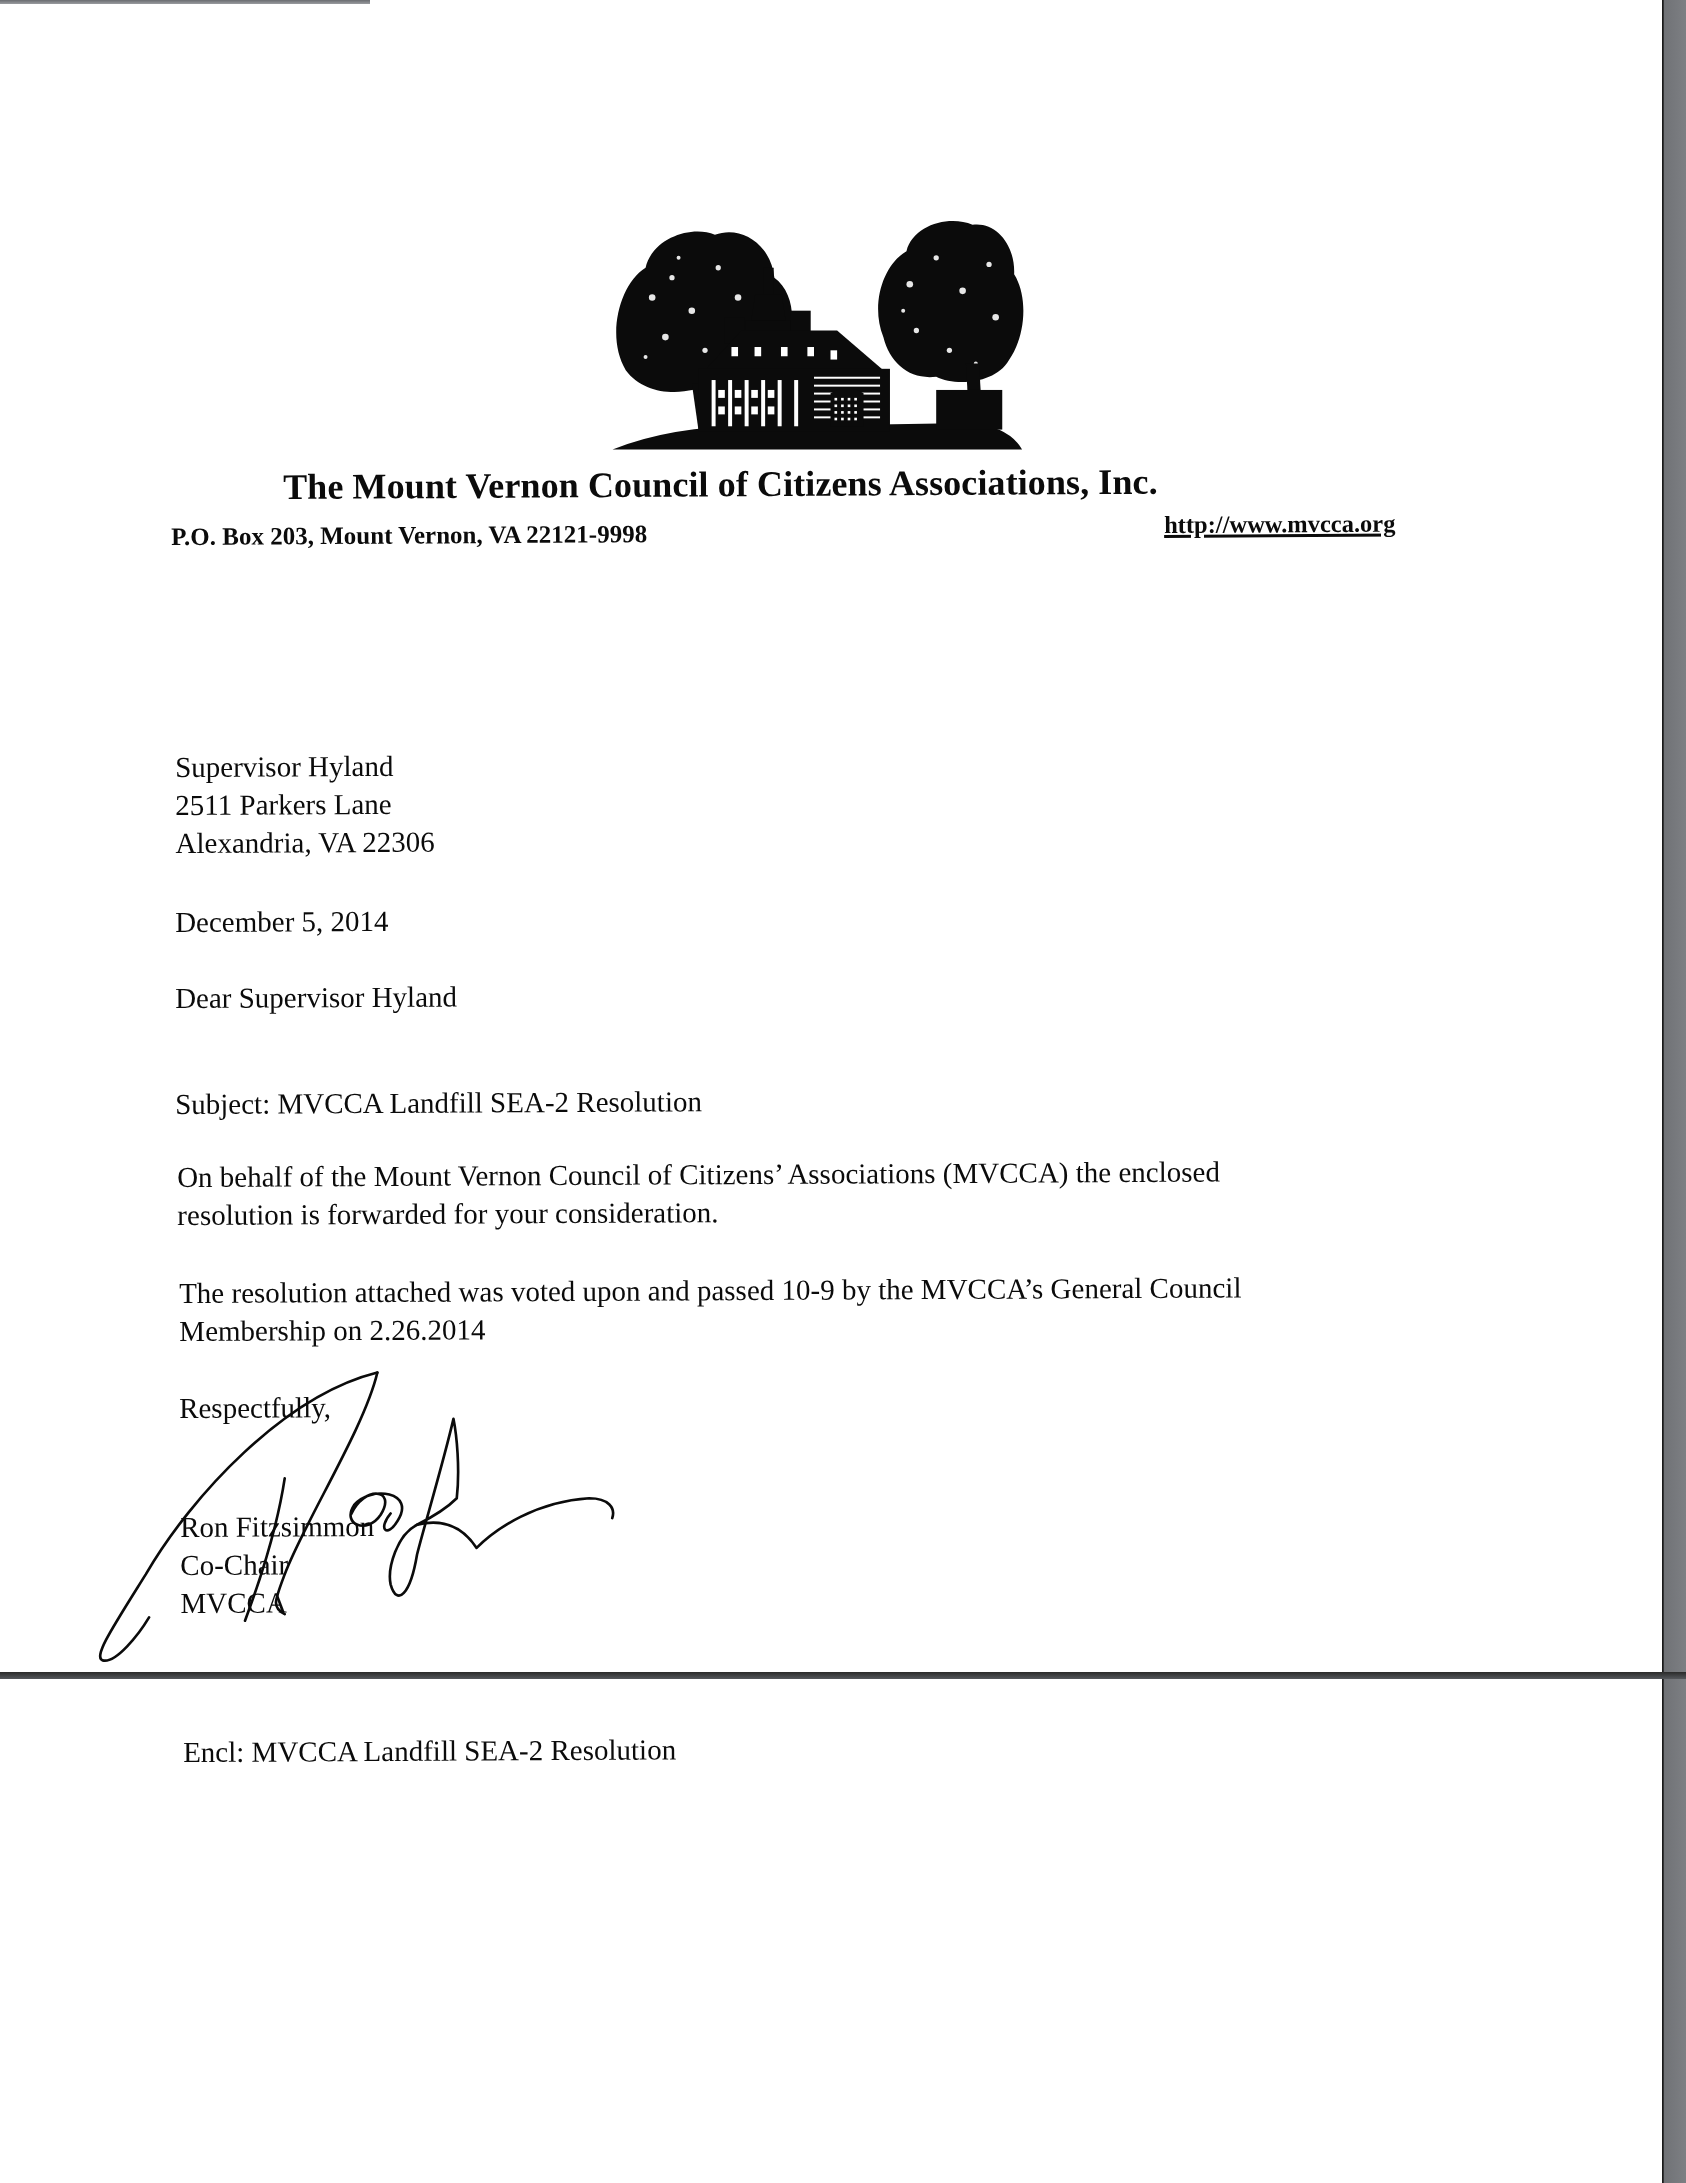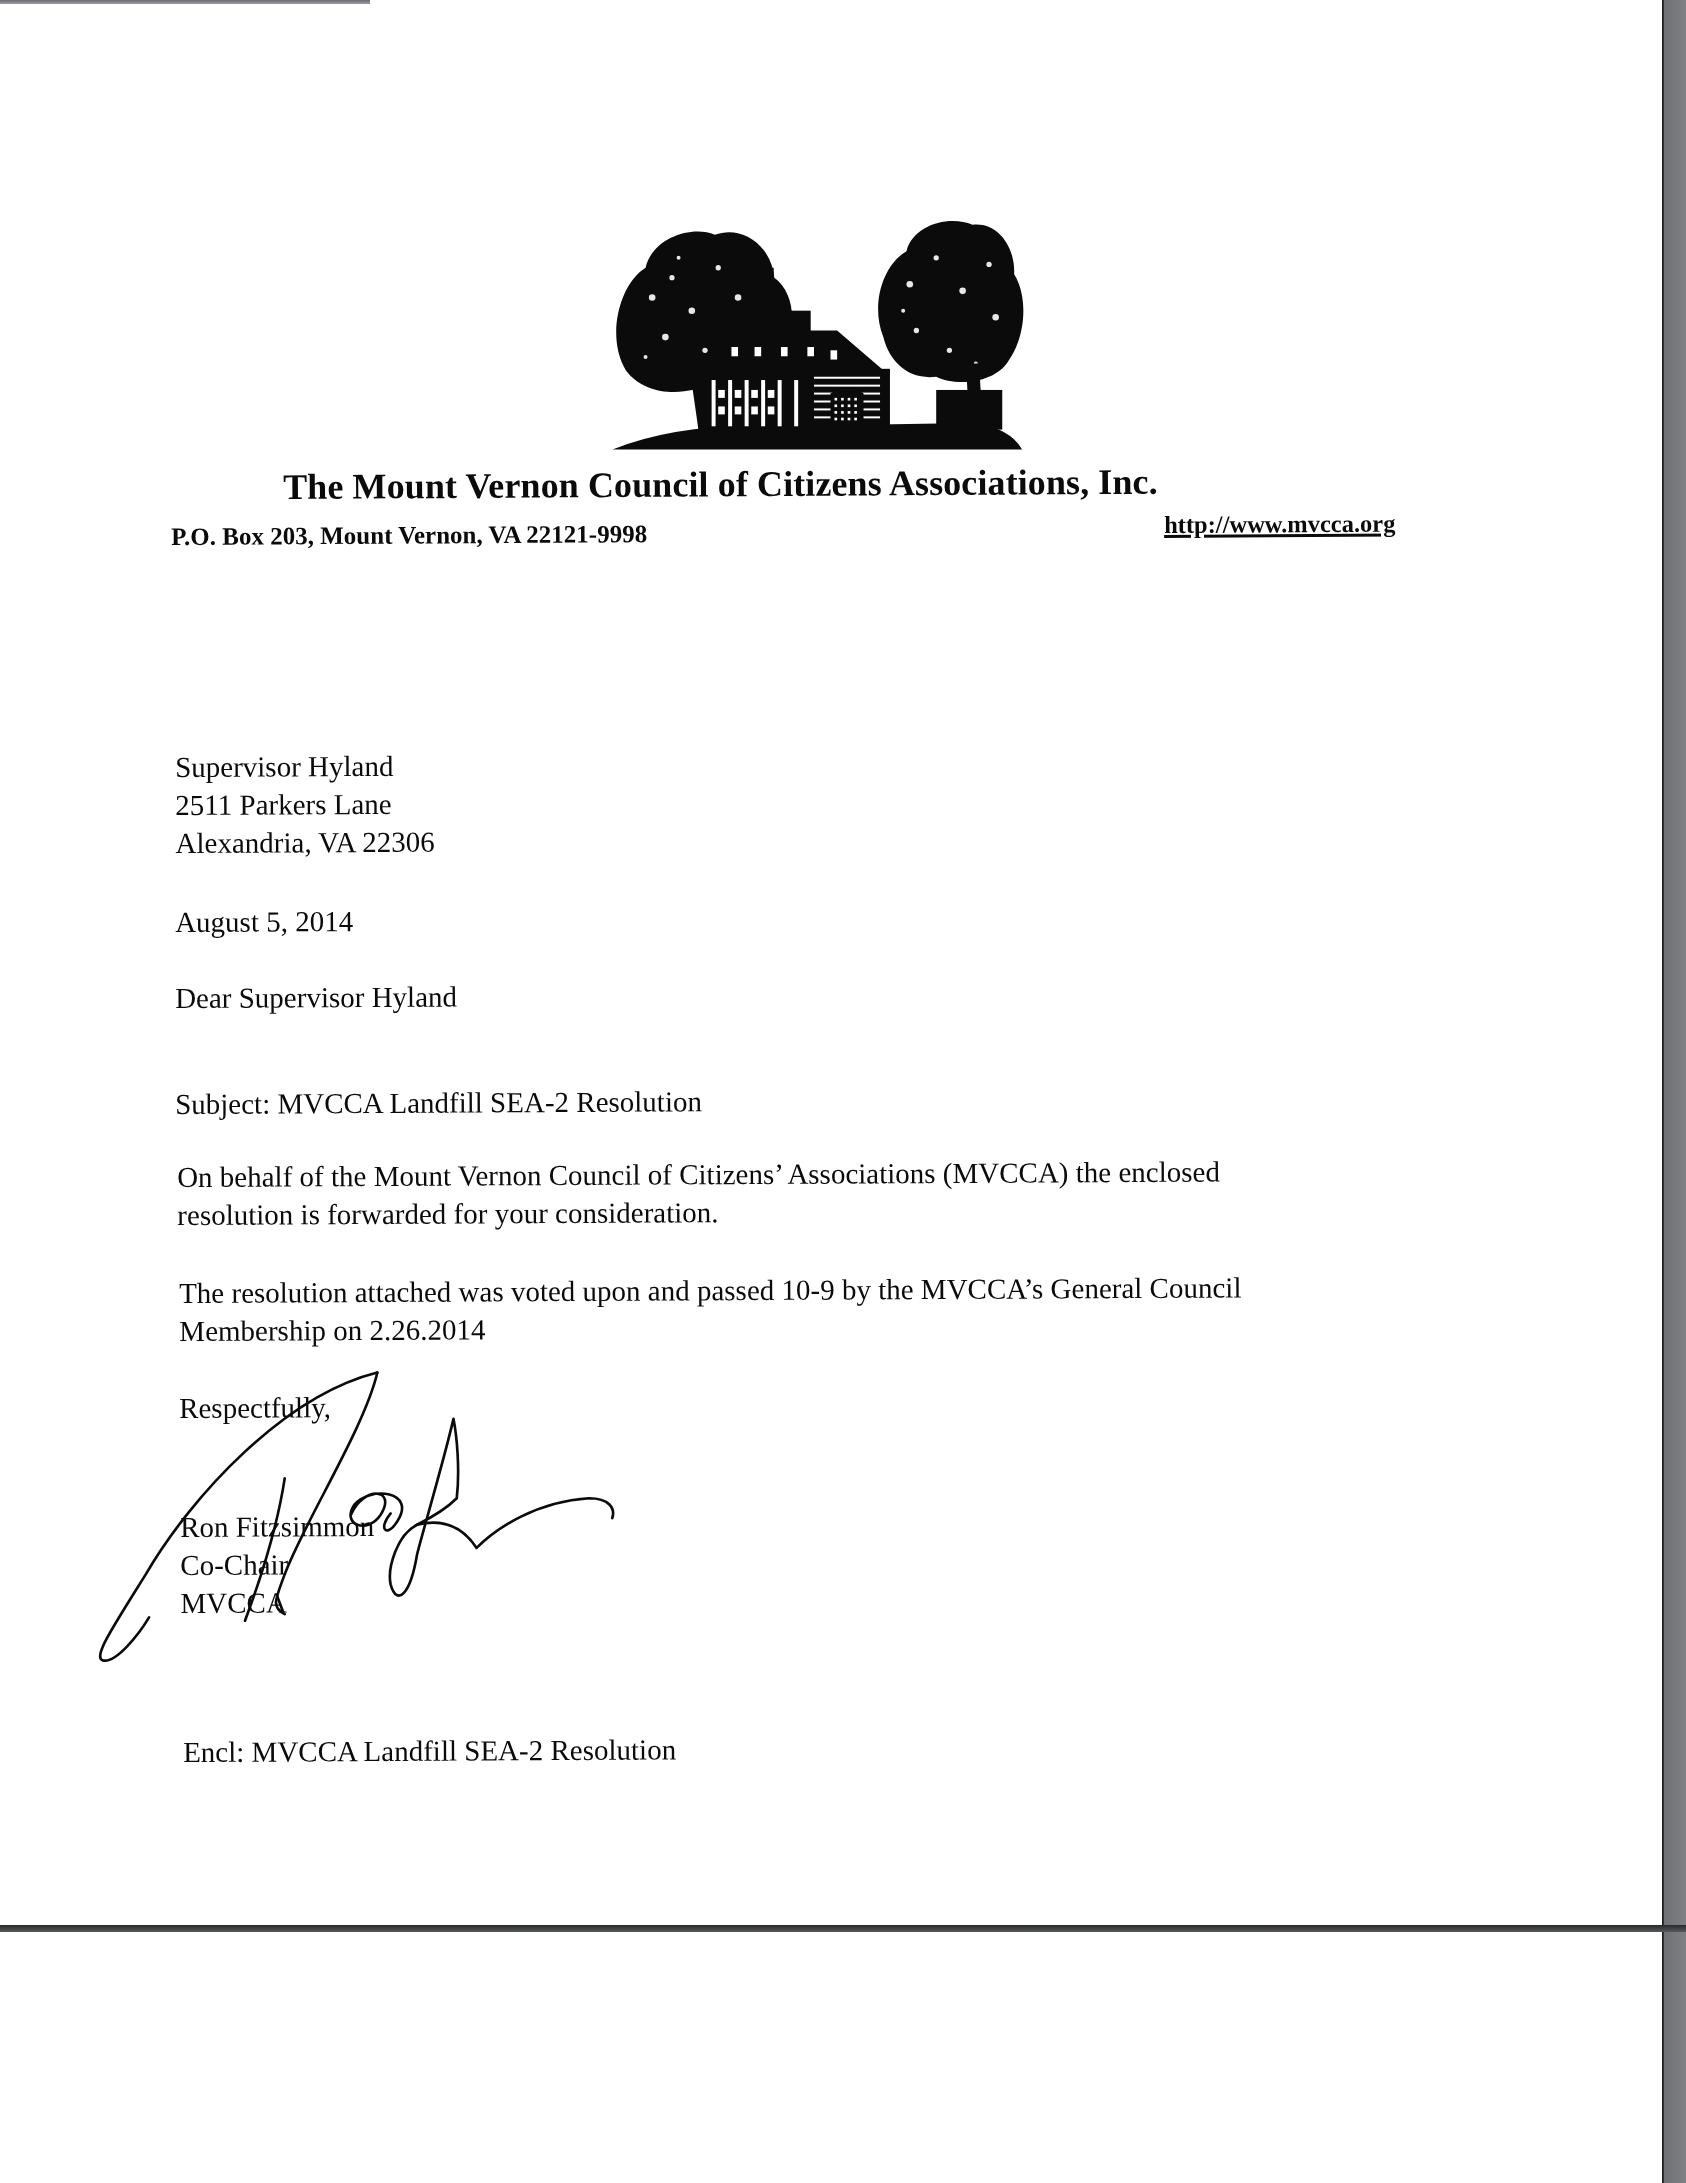--- a/index.html
+++ b/index.html
@@ -11,21 +11,21 @@
       width: 1686px;
       height: 2183px;
       position: relative;
       overflow: hidden;
       font-family: "Liberation Serif", "DejaVu Serif", serif;
       color: #0b0b0b;
     }
     .page {
       position: absolute;
       left: 0; top: 0;
-      width: 1686px; height: 1932px;
+      width: 1686px; height: 1679px;
       background: #ffffff;
     }
     
     .scan-top {
       position: absolute;
       left: 0; top: 0;
       width: 370px; height: 4px;
       background: linear-gradient(to bottom, #6a6c70, #9a9ca0);
     }
     .scan-right {
@@ -229,21 +229,21 @@
   <div class="org-name">The Mount Vernon Council of Citizens Associations, Inc.</div>
   <div class="org-address">P.O. Box 203, Mount Vernon, VA 22121-9998</div>
   <a class="org-url">http://www.mvcca.org</a>
 
   <div class="txt recipient">
     <span class="line">Supervisor Hyland</span>
     <span class="line">2511 Parkers Lane</span>
     <span class="line">Alexandria, VA 22306</span>
   </div>
 
-  <div class="txt date">August 5, 2014</div>
+  <div class="txt date">December 5, 2014</div>
 
   <div class="txt salutation">Dear Supervisor Hyland</div>
 
   <div class="txt subject">Subject: MVCCA Landfill SEA-2 Resolution</div>
 
   <div class="txt para1">
     <span class="line">On behalf of the Mount Vernon Council of Citizens’ Associations (MVCCA) the enclosed</span>
     <span class="line">resolution is forwarded for your consideration.</span>
   </div>
 

